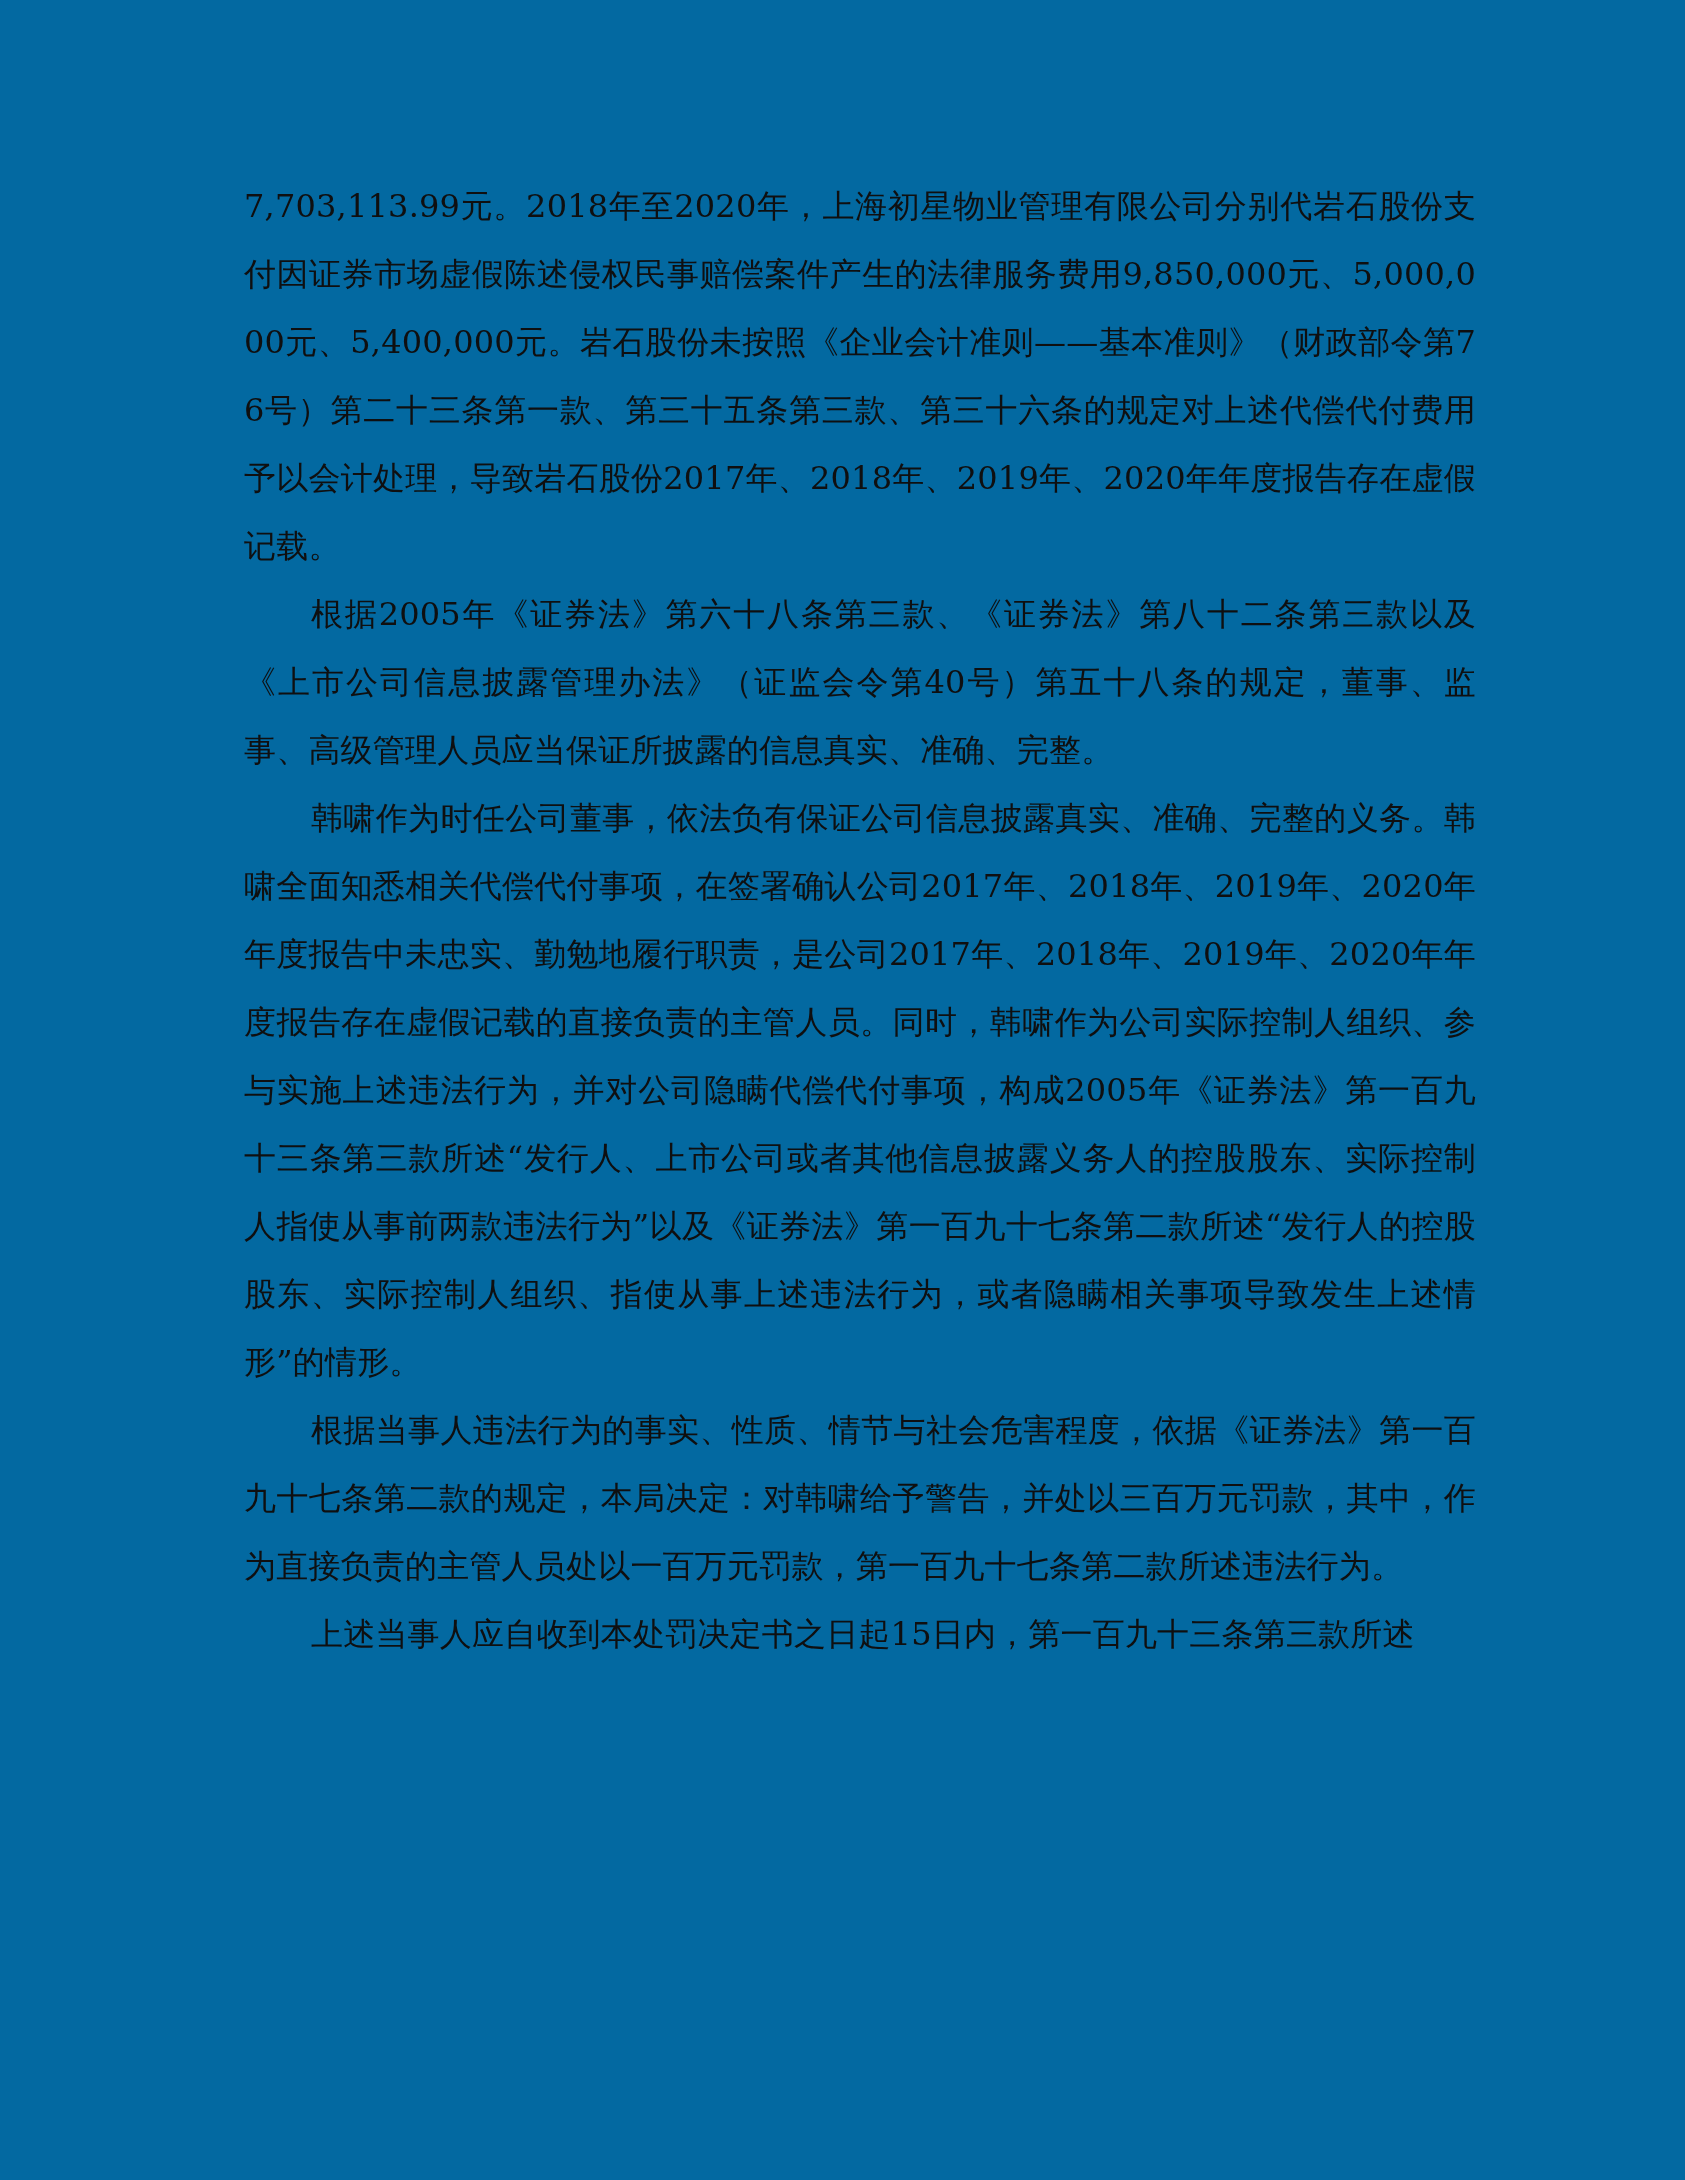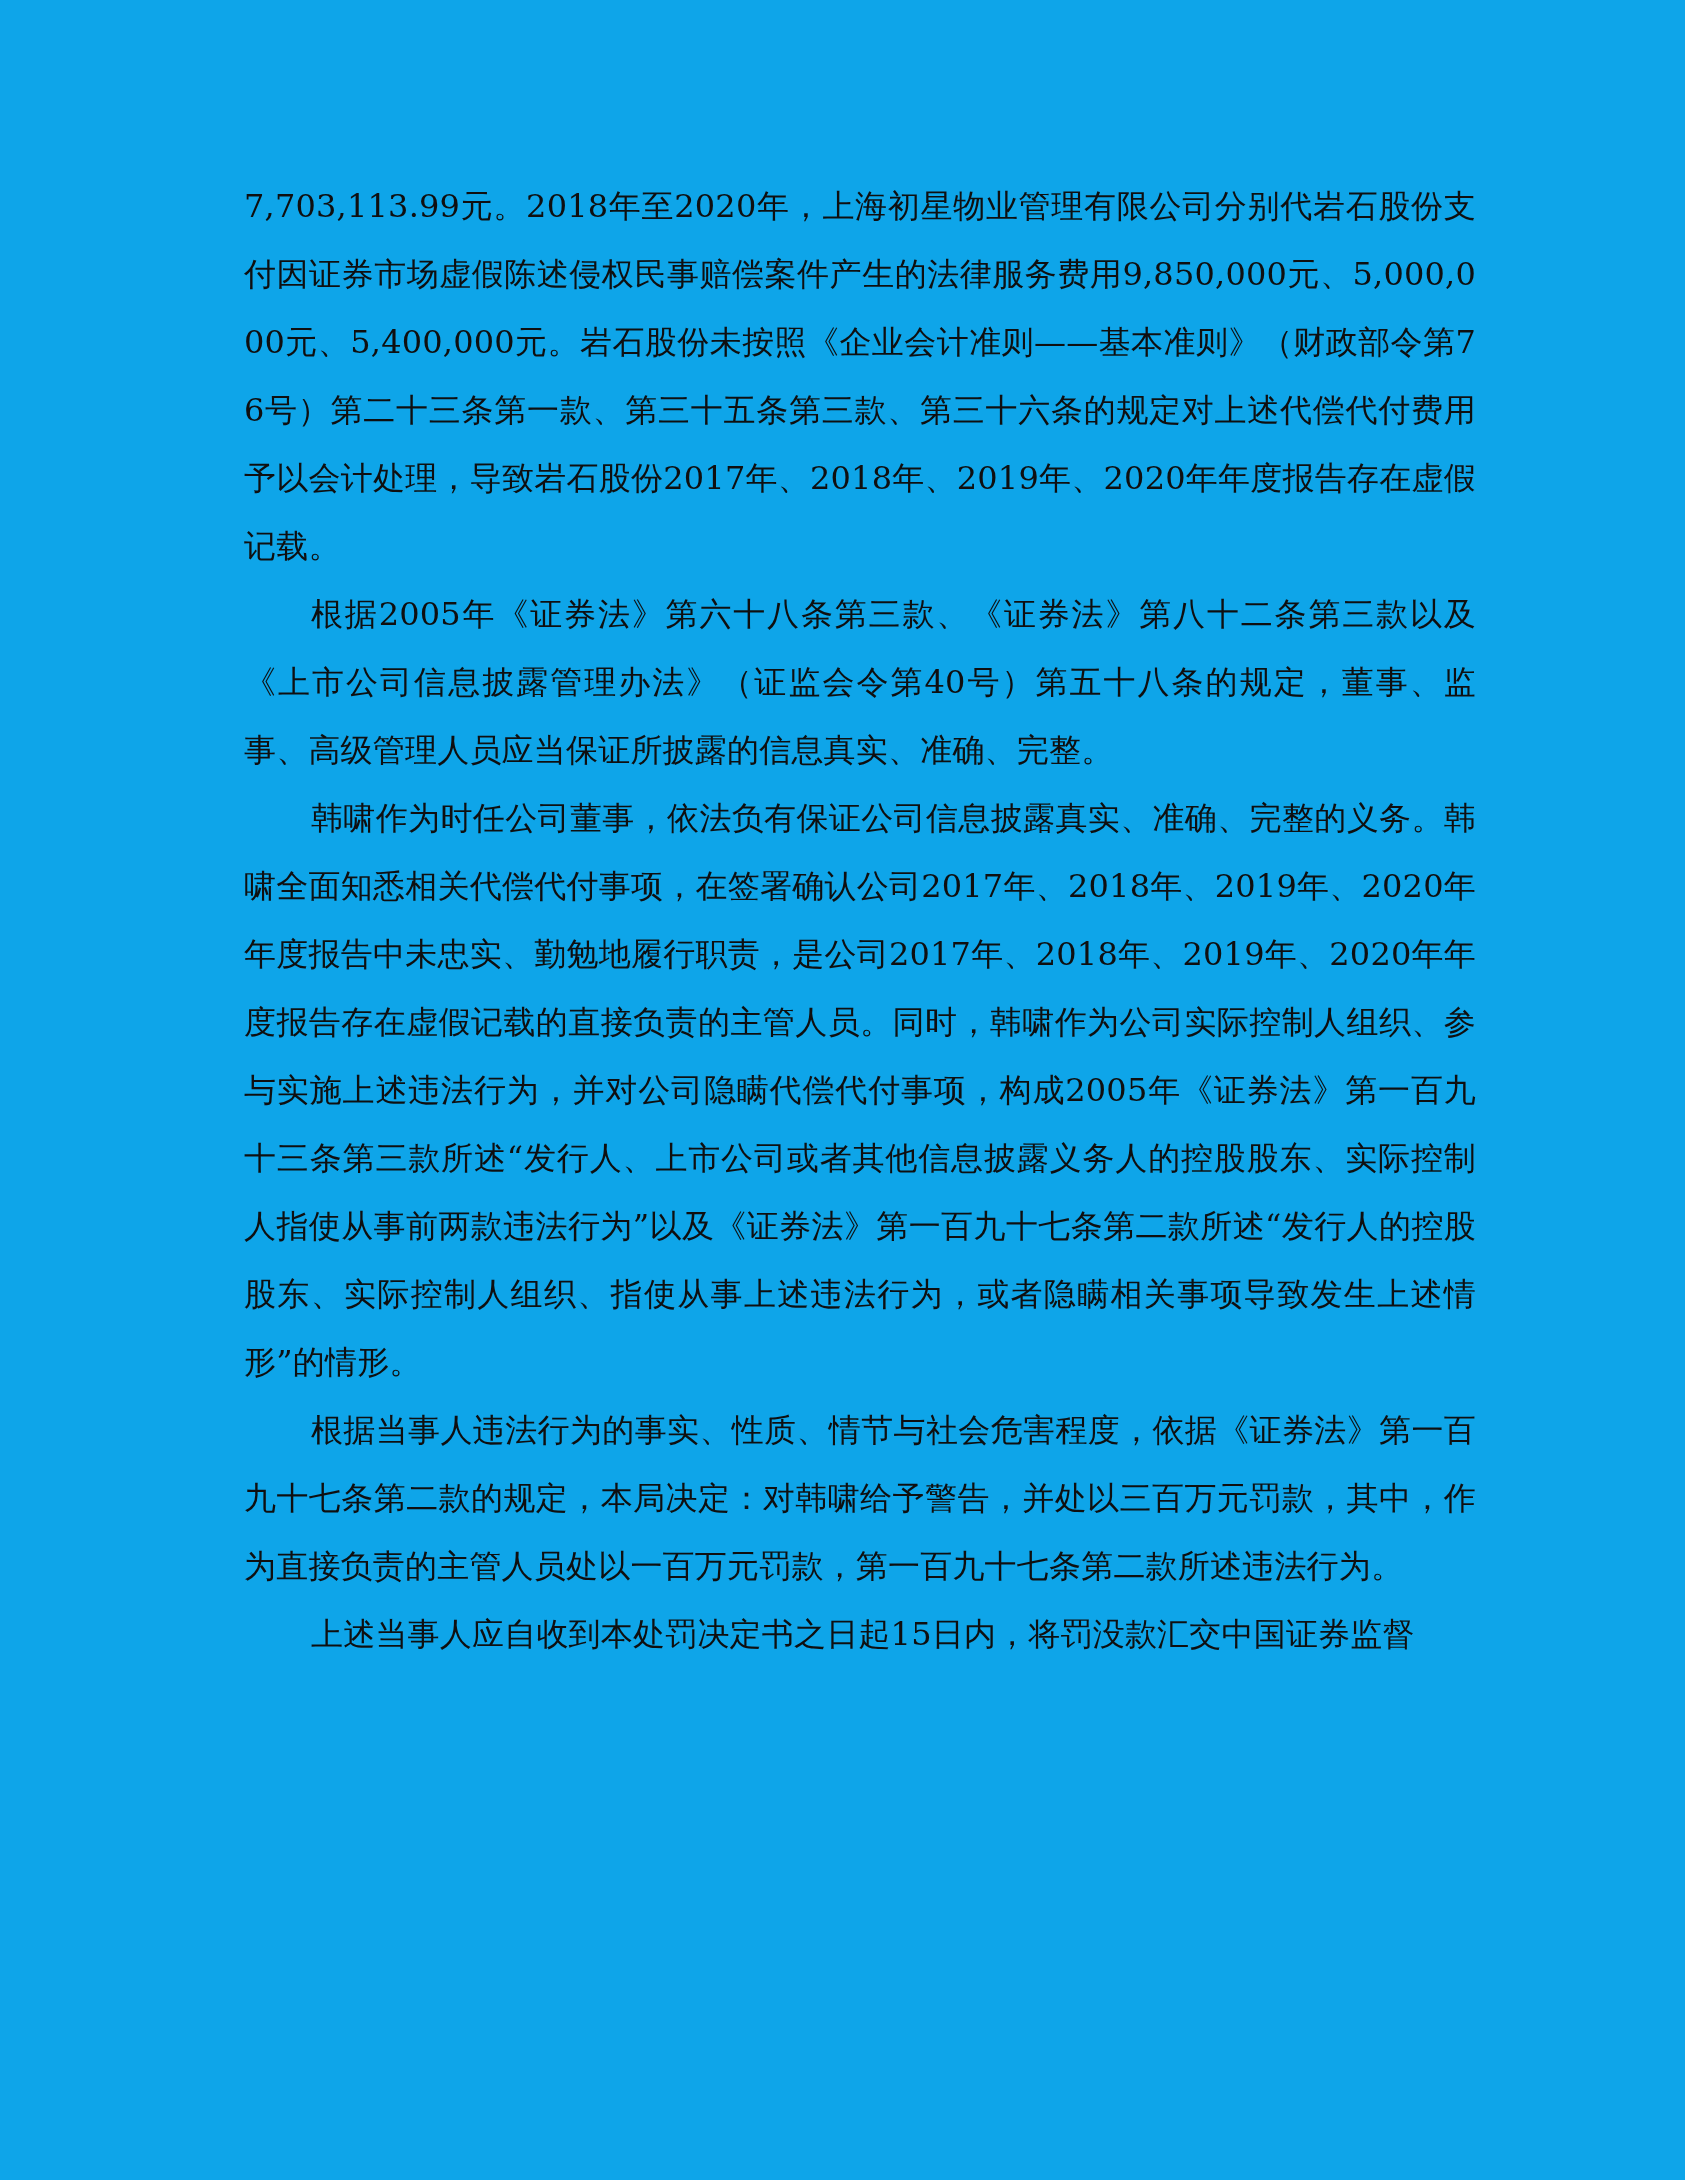--- a/index.html
+++ b/index.html
@@ -5,21 +5,21 @@
 <style>
   html, body {
     margin: 0;
     padding: 0;
     background: #ffffff;
   }
   .page {
     position: relative;
     width: 1685px;
     height: 2180px;
-    background: #0ea5e9;
+    background: #0369a1;
     overflow: hidden;
     box-sizing: border-box;
   }
   .doc-body {
     position: absolute;
     left: 244px;
     top: 172px;
     width: 1232px;
   }
   .para {
@@ -51,17 +51,17 @@
     <p class="para">7,703,113.99元。2018年至2020年，上海初星物业管理有限公司分别代岩石股份支付因证券市场虚假陈述侵权民事赔偿案件产生的法律服务费用9,850,000元、5,000,000元、5,400,000元。岩石股份未按照《企业会计准则——基本准则》（财政部令第76号）第二十三条第一款、第三十五条第三款、第三十六条的规定对上述代偿代付费用予以会计处理，导致岩石股份2017年、2018年、2019年、2020年年度报告存在虚假记载。</p>
 
 
 
     <p class="para indent">根据2005年《证券法》第六十八条第三款、《证券法》第八十二条第三款以及《上市公司信息披露管理办法》（证监会令第40号）第五十八条的规定，董事、监事、高级管理人员应当保证所披露的信息真实、准确、完整。</p>
 
     <p class="para indent">韩啸作为时任公司董事，依法负有保证公司信息披露真实、准确、完整的义务。韩啸全面知悉相关代偿代付事项，在签署确认公司2017年、2018年、2019年、2020年年度报告中未忠实、勤勉地履行职责，是公司2017年、2018年、2019年、2020年年度报告存在虚假记载的直接负责的主管人员。同时，韩啸作为公司实际控制人组织、参与实施上述违法行为，并对公司隐瞒代偿代付事项，构成2005年《证券法》第一百九十三条第三款所述“发行人、上市公司或者其他信息披露义务人的控股股东、实际控制人指使从事前两款违法行为”以及《证券法》第一百九十七条第二款所述“发行人的控股股东、实际控制人组织、指使从事上述违法行为，或者隐瞒相关事项导致发生上述情形”的情形。</p>
 
     <p class="para indent">根据当事人违法行为的事实、性质、情节与社会危害程度，依据《证券法》第一百九十七条第二款的规定，本局决定：对韩啸给予警告，并处以三百万元罚款，其中，作为直接负责的主管人员处以一百万元罚款，第一百九十七条第二款所述违法行为。</p>
 
-    <p class="para indent last-line-left">上述当事人应自收到本处罚决定书之日起15日内，将罚没款汇交中国证券监督</p>
+    <p class="para indent last-line-left">上述当事人应自收到本处罚决定书之日起15日内，第一百九十三条第三款所述</p>
 
   </div>
 </div>
 
 
 </body></html>

